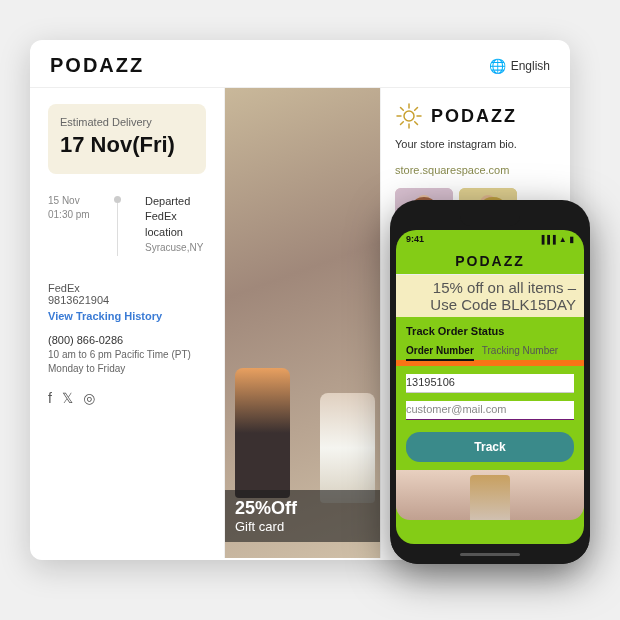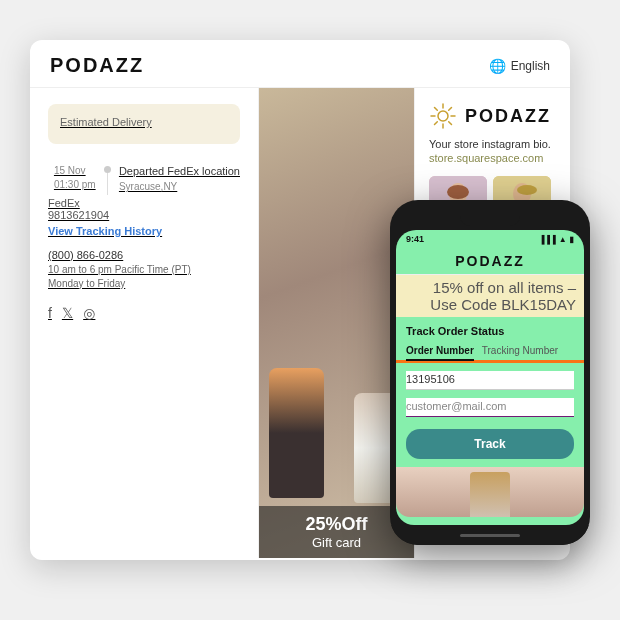--- a/index.html
+++ b/index.html
@@ -50,25 +50,24 @@
     .globe-icon { font-size: 14px; }
 
     .desktop-body {
       display: flex;
       flex-direction: row;
       height: calc(100% - 50px);
     }
 
     
     .left-panel {
-      width: 229px;
+      width: 195px;
       padding: 16px 18px;
       flex-shrink: 0;
       border-right: 1px solid #f0f0f0;
-      text-decoration: underline;
     }
 
     .delivery-box {
       background: #f5f0e0;
       border-radius: 8px;
       padding: 12px;
       margin-bottom: 16px;
     }
     .delivery-label {
       font-size: 11px;
@@ -81,22 +80,22 @@
       color: #111;
       margin-bottom: 4px;
     }
     .delivery-status {
       font-size: 12px;
       color: #333;
     }
 
     .tracking-event {
       display: flex;
-      gap: 8px;
-      margin-bottom: 2px;
+      gap: 24px;
+      margin-bottom: 26px;
       padding-top: 4px;
       justify-content: flex-end;
     }
     .tracking-time {
       font-size: 10px;
       color: #888;
       min-width: 42px;
       line-height: 1.4;
     }
     .tracking-dot-line {
@@ -197,27 +196,26 @@
       position: absolute;
       bottom: 55px;
       right: 5px;
       width: 55px;
       height: 110px;
       background: linear-gradient(to bottom, #e0d0c0 0%, #f5f5f0 50%, #d8d0c0 100%);
       border-radius: 8px 8px 4px 4px;
     }
     .gift-card-overlay {
       position: absolute;
-      bottom: 0;
+      bottom: 16px;
       left: 0;
       right: 0;
       background: rgba(30,30,30,0.6);
       color: #fff;
       padding: 8px 10px;
-      text-align: center;
     }
     .gift-pct {
       font-size: 18px;
       font-weight: 700;
     }
     .gift-label {
       font-size: 13px;
       font-weight: 500;
     }
 
@@ -239,21 +237,21 @@
     }
     .right-logo-text {
       font-size: 18px;
       font-weight: 900;
       letter-spacing: 2px;
       color: #111;
     }
     .right-bio {
       font-size: 11px;
       color: #333;
-      margin-bottom: 2px;
+      margin-bottom: 14px;
     }
     .right-link {
       font-size: 11px;
       color: #888a4e;
       margin-bottom: 12px;
     }
     .right-images {
       display: flex;
       gap: 6px;
       margin-bottom: 10px;
@@ -289,25 +287,25 @@
     .phone-notch {
       width: 60px;
       height: 16px;
       background: #1a1a1a;
       border-radius: 0 0 10px 10px;
       margin: 0 auto 4px;
       position: relative;
       z-index: 10;
     }
     .phone-screen {
-      background: #86efac;
+      background: #84cc16;
       border-radius: 20px 20px 18px 18px;
       overflow: hidden;
       margin: 0 6px;
-      padding-bottom: 8px;
+      padding-bottom: 24px;
     }
     .phone-status-bar {
       display: flex;
       justify-content: space-between;
       align-items: center;
       padding: 4px 10px;
       font-size: 9px;
       font-weight: 600;
       color: #111;
     }
@@ -336,21 +334,21 @@
       padding: 4px 8px;
     }
     .track-title {
       font-size: 11px;
       font-weight: 700;
       color: #111;
       padding: 8px 10px 4px;
     }
     .track-tabs {
       display: flex;
-      border-bottom: 3px solid #f97316;
+      border-bottom: 6px solid #f97316;
       padding: 0 10px;
       gap: 0;
     }
     .track-tab {
       font-size: 10px;
       padding: 4px 8px 4px 0;
       color: #555;
       cursor: pointer;
       position: relative;
     }
@@ -444,20 +442,21 @@
       <span>English</span>
     </div>
   </div>
 
   <div class="desktop-body">
 
     <div class="left-panel">
 
       <div class="delivery-box">
         <div class="delivery-label">Estimated Delivery</div>
+        <div class="delivery-date">17 Nov(Fri)</div>
       </div>
 
       <div class="tracking-event">
         <div class="tracking-time">
           <span>15 Nov</span><br>
           <span>01:30 pm</span>
         </div>
         <div class="tracking-dot-line">
           <div class="tracking-dot"></div>
           <div class="tracking-line"></div>

